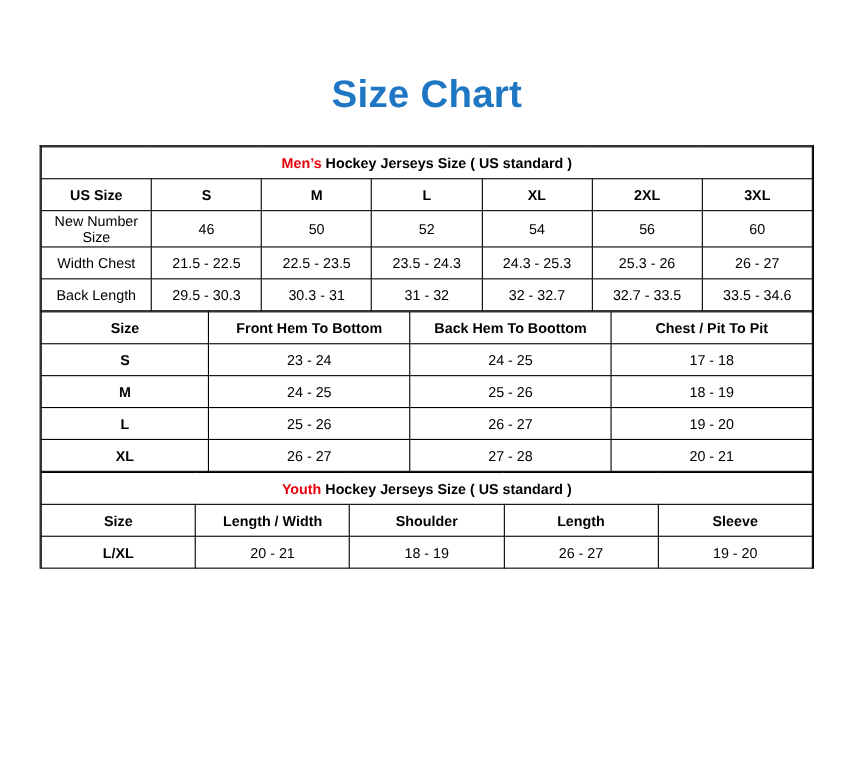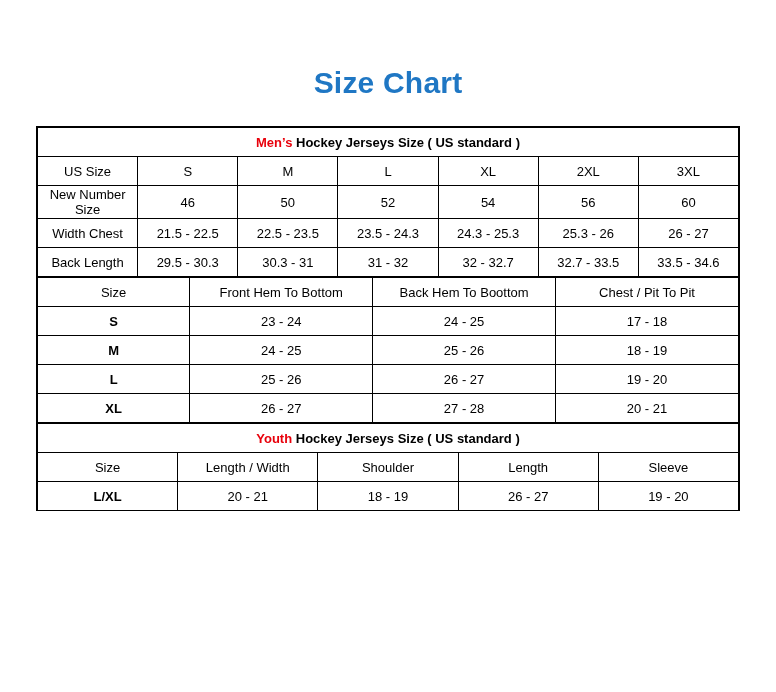--- a/index.html
+++ b/index.html
@@ -16,21 +16,21 @@
   }
   .page {
     position: relative;
     width: 776px;
     height: 692px;
     box-sizing: border-box;
   }
   .title {
     text-align: center;
     color: #1f77c4;
-    font-size: 30px;
+    font-size: 35px;
     font-weight: bold;
     padding-top: 66px;
     letter-spacing: 0.2px;
   }
   .chart-wrap {
     margin: 26px 36px 0 36px;
     border: 1px solid #000000;
     border-bottom: none;
   }
   table.sz {
@@ -51,21 +51,21 @@
     background: #ffff00;
     font-weight: bold;
     font-size: 14.5px;
     height: 30px;
     margin-top: 44px;
   }
   td.section .hl {
     color: #e8000b;
   }
   td.hdr {
-    font-weight: normal;
+    font-weight: bold;
   }
   td.rowlabel {
     text-align: center;
   }
   td.boldcell {
     font-weight: bold;
   }
   .nowrap { white-space: nowrap; }
 </style>
 </head>

